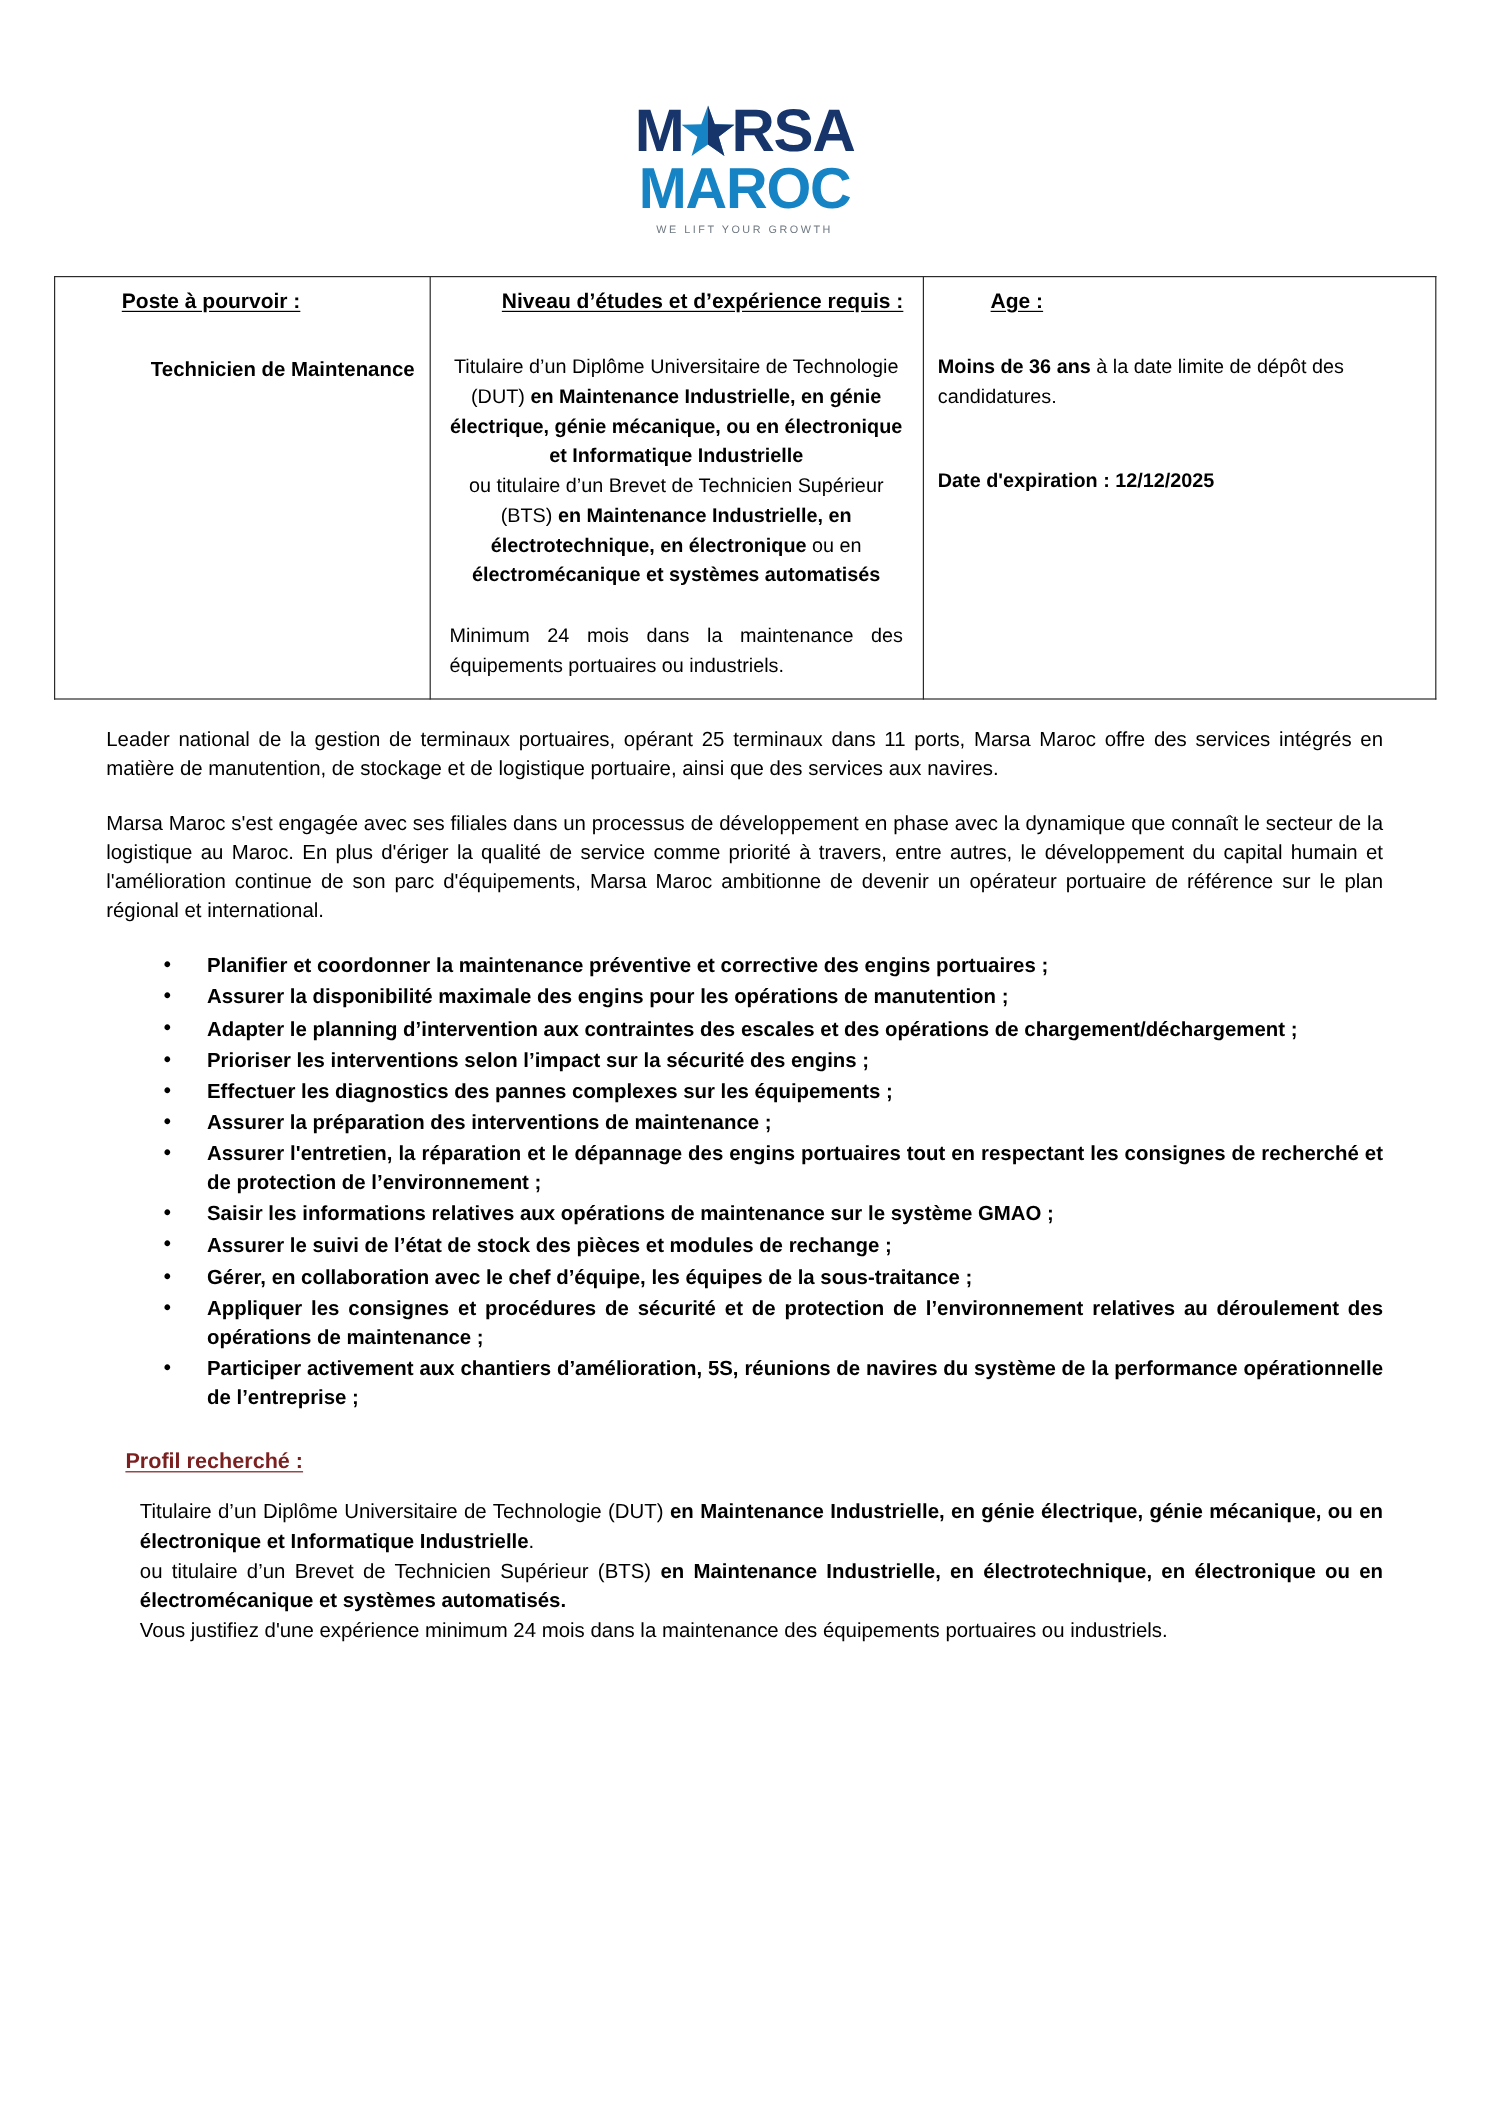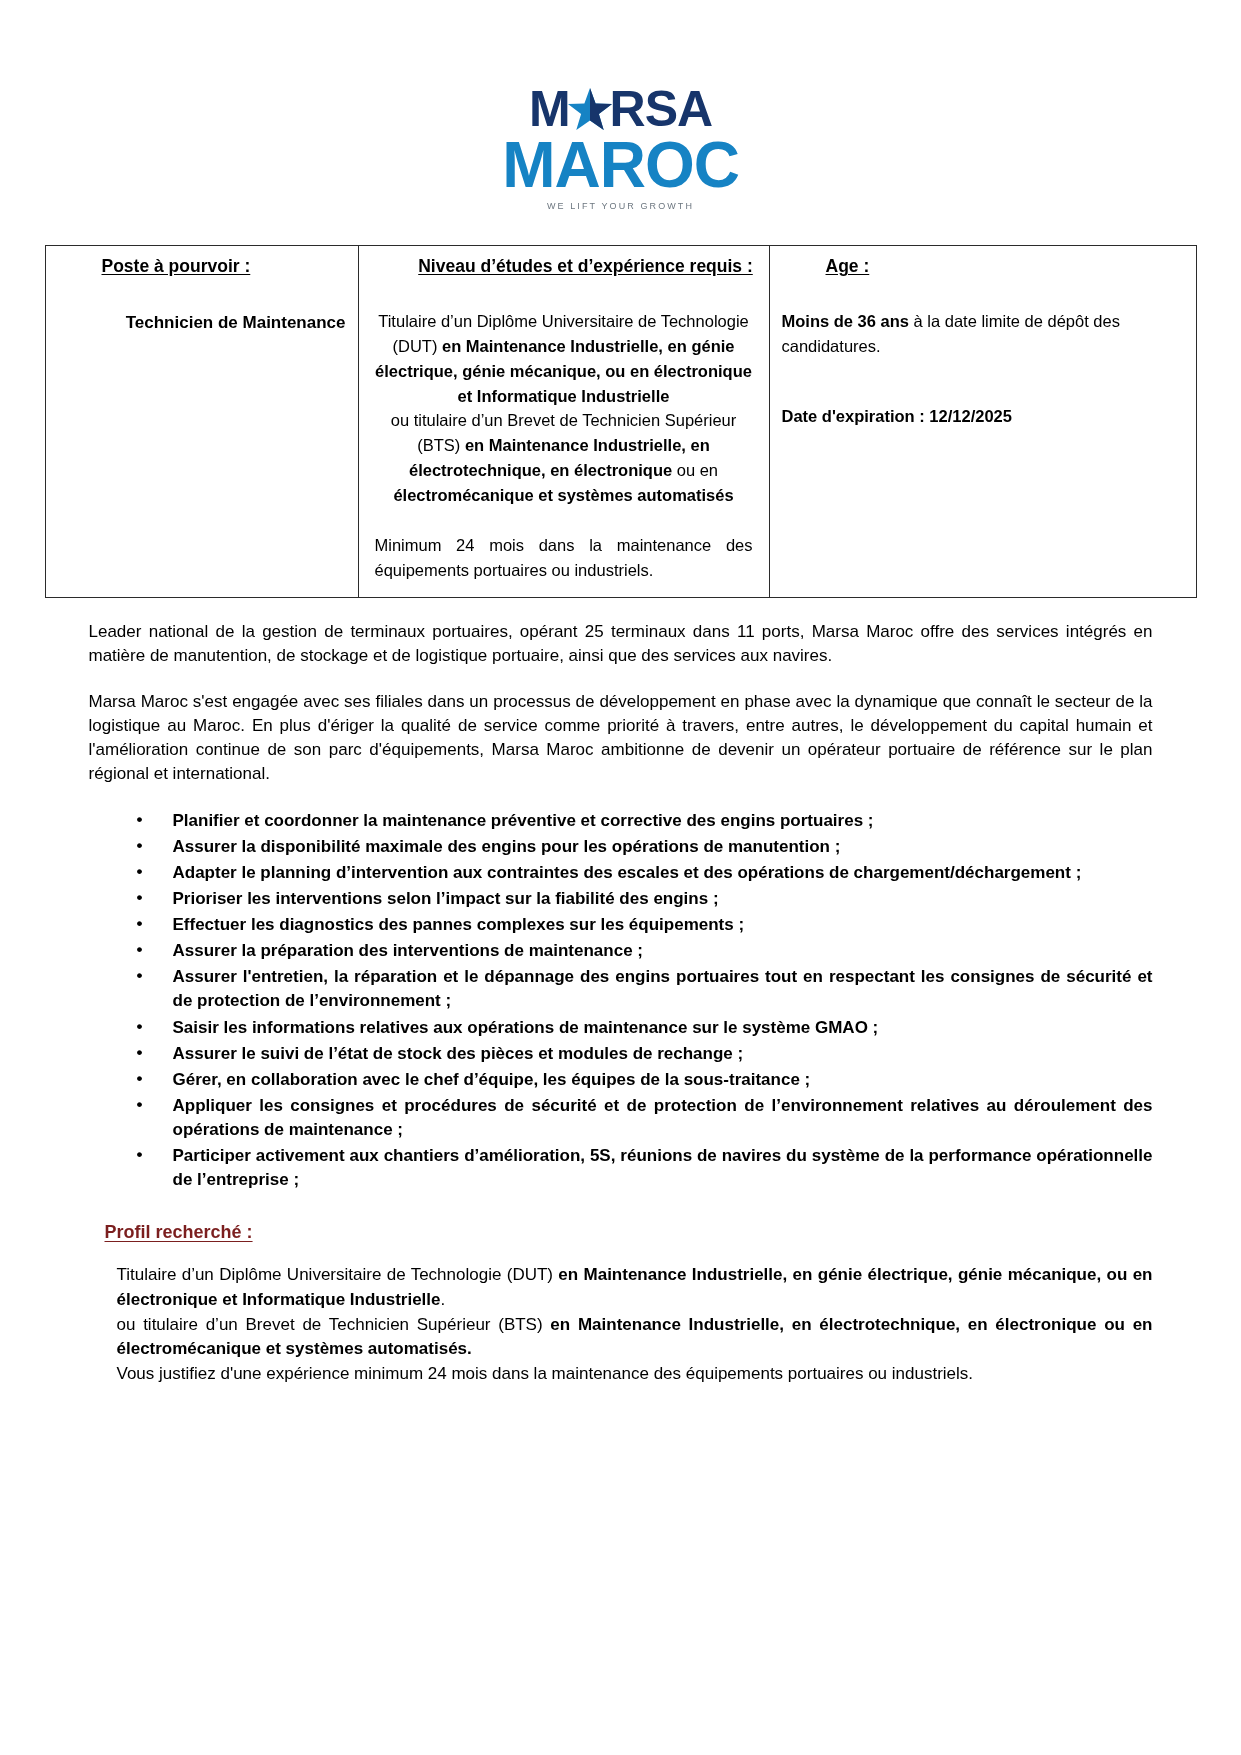--- a/index.html
+++ b/index.html
@@ -46,21 +46,21 @@
     position: relative;
     display: inline-block;
     width: 44px;
     height: 46px;
     margin: 0 -2px;
   }
   .logo-star-wrap svg { display: block; }
   .logo-maroc {
     font-family: "Liberation Sans", sans-serif;
     font-weight: bold;
-    font-size: 64px;
+    font-size: 48px;
     letter-spacing: -1px;
     color: #1683c4;
     line-height: 0.95;
     margin-top: 1px;
   }
   .logo-tagline {
     font-family: "Liberation Sans", sans-serif;
     font-size: 9px;
     letter-spacing: 2.1px;
     color: #6d7780;
@@ -234,24 +234,24 @@
 
     <p class="para">Leader national de la gestion de terminaux portuaires, opérant 25 terminaux dans 11 ports, Marsa Maroc offre des services intégrés en matière de manutention, de stockage et de logistique portuaire, ainsi que des services aux navires.</p>
 
     <p class="para">Marsa Maroc s'est engagée avec ses filiales dans un processus de développement en phase avec la dynamique que connaît le secteur de la logistique au Maroc. En plus d'ériger la qualité de service comme priorité à travers, entre autres, le développement du capital humain et l'amélioration continue de son parc d'équipements, Marsa Maroc ambitionne de devenir un opérateur portuaire de référence sur le plan régional et international.</p>
 
 
     <ul class="missions">
       <li>Planifier et coordonner la maintenance préventive et corrective des engins portuaires ;</li>
       <li>Assurer la disponibilité maximale des engins pour les opérations de manutention ;</li>
       <li>Adapter le planning d’intervention aux contraintes des escales et des opérations de chargement/déchargement ;</li>
-      <li>Prioriser les interventions selon l’impact sur la fiabilité des engins ;</li>
+      <li>Prioriser les interventions selon l’impact sur la sécurité des engins ;</li>
       <li>Effectuer les diagnostics des pannes complexes sur les équipements ;</li>
       <li>Assurer la préparation des interventions de maintenance ;</li>
-      <li>Assurer l'entretien, la réparation et le dépannage des engins portuaires tout en respectant les consignes de sécurité et de protection de l’environnement ;</li>
+      <li>Assurer l'entretien, la réparation et le dépannage des engins portuaires tout en respectant les consignes de recherché et de protection de l’environnement ;</li>
       <li>Saisir les informations relatives aux opérations de maintenance sur le système GMAO ;</li>
       <li>Assurer le suivi de l’état de stock des pièces et modules de rechange ;</li>
       <li>Gérer, en collaboration avec le chef d’équipe, les équipes de la sous-traitance ;</li>
       <li>Appliquer les consignes et procédures de sécurité et de protection de l’environnement relatives au déroulement des opérations de maintenance ;</li>
       <li>Participer activement aux chantiers d’amélioration, 5S, réunions de navires du système de la performance opérationnelle de l’entreprise ;</li>
     </ul>
 
     <h2 class="section-title">Profil recherché :</h2>
 
     <div class="profil-body">

